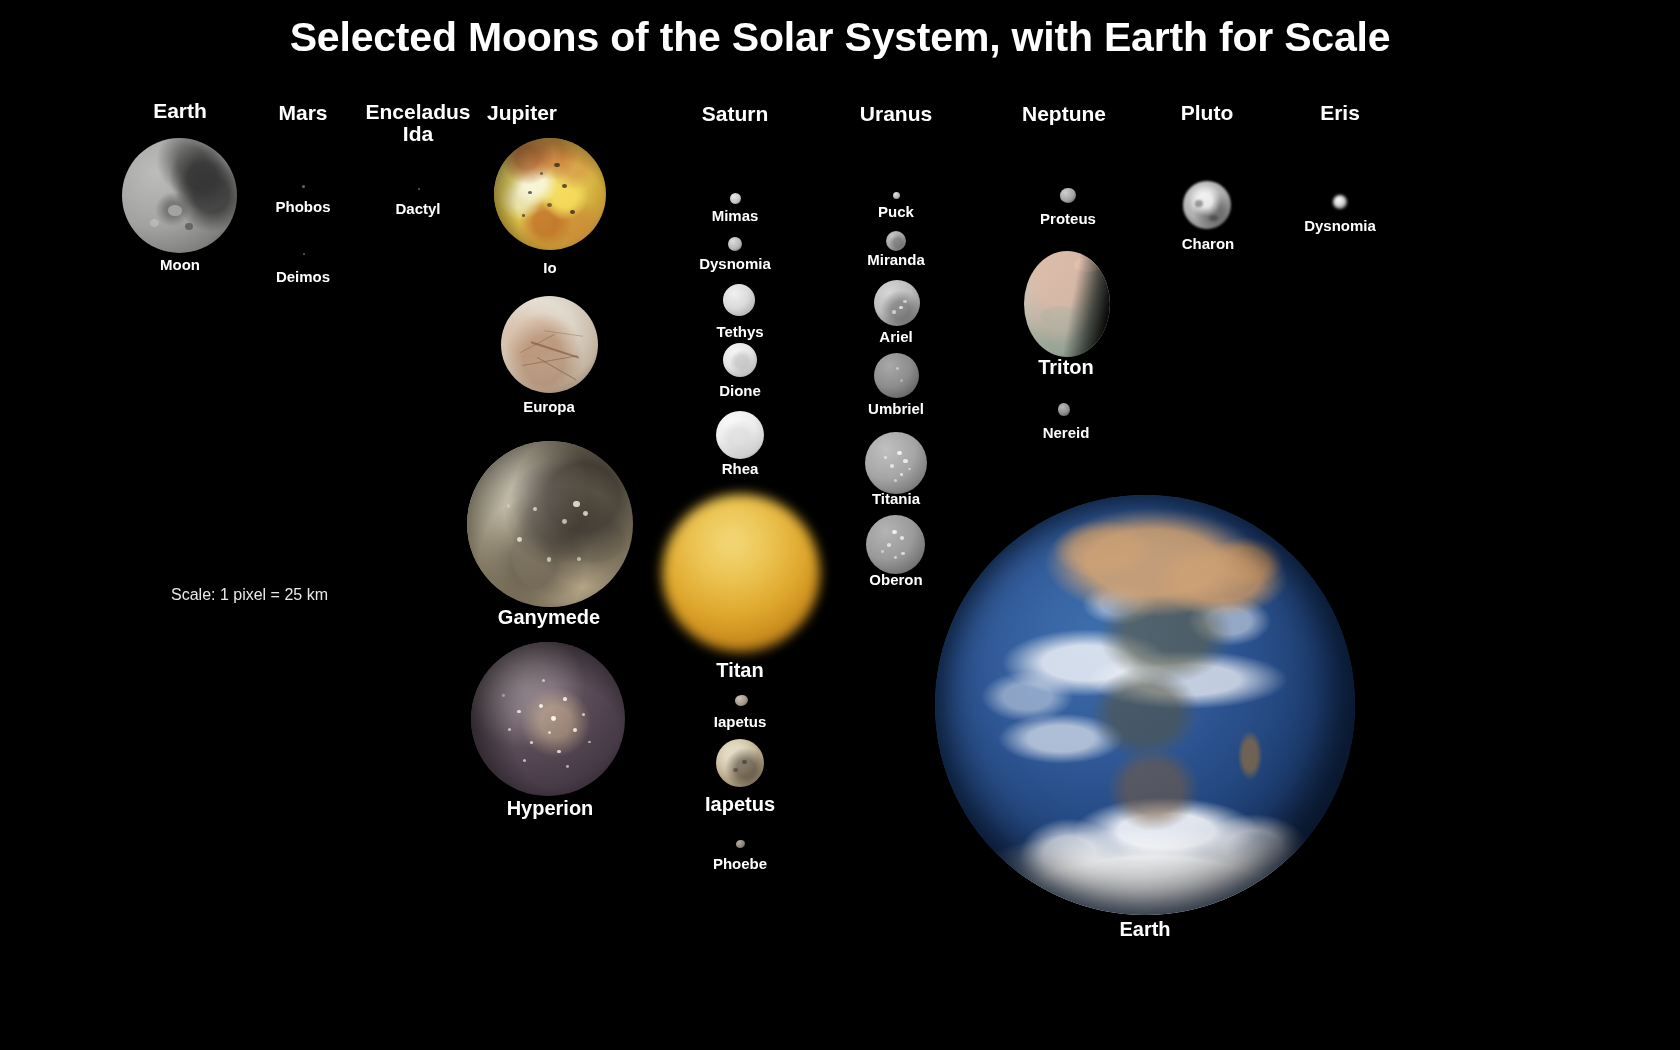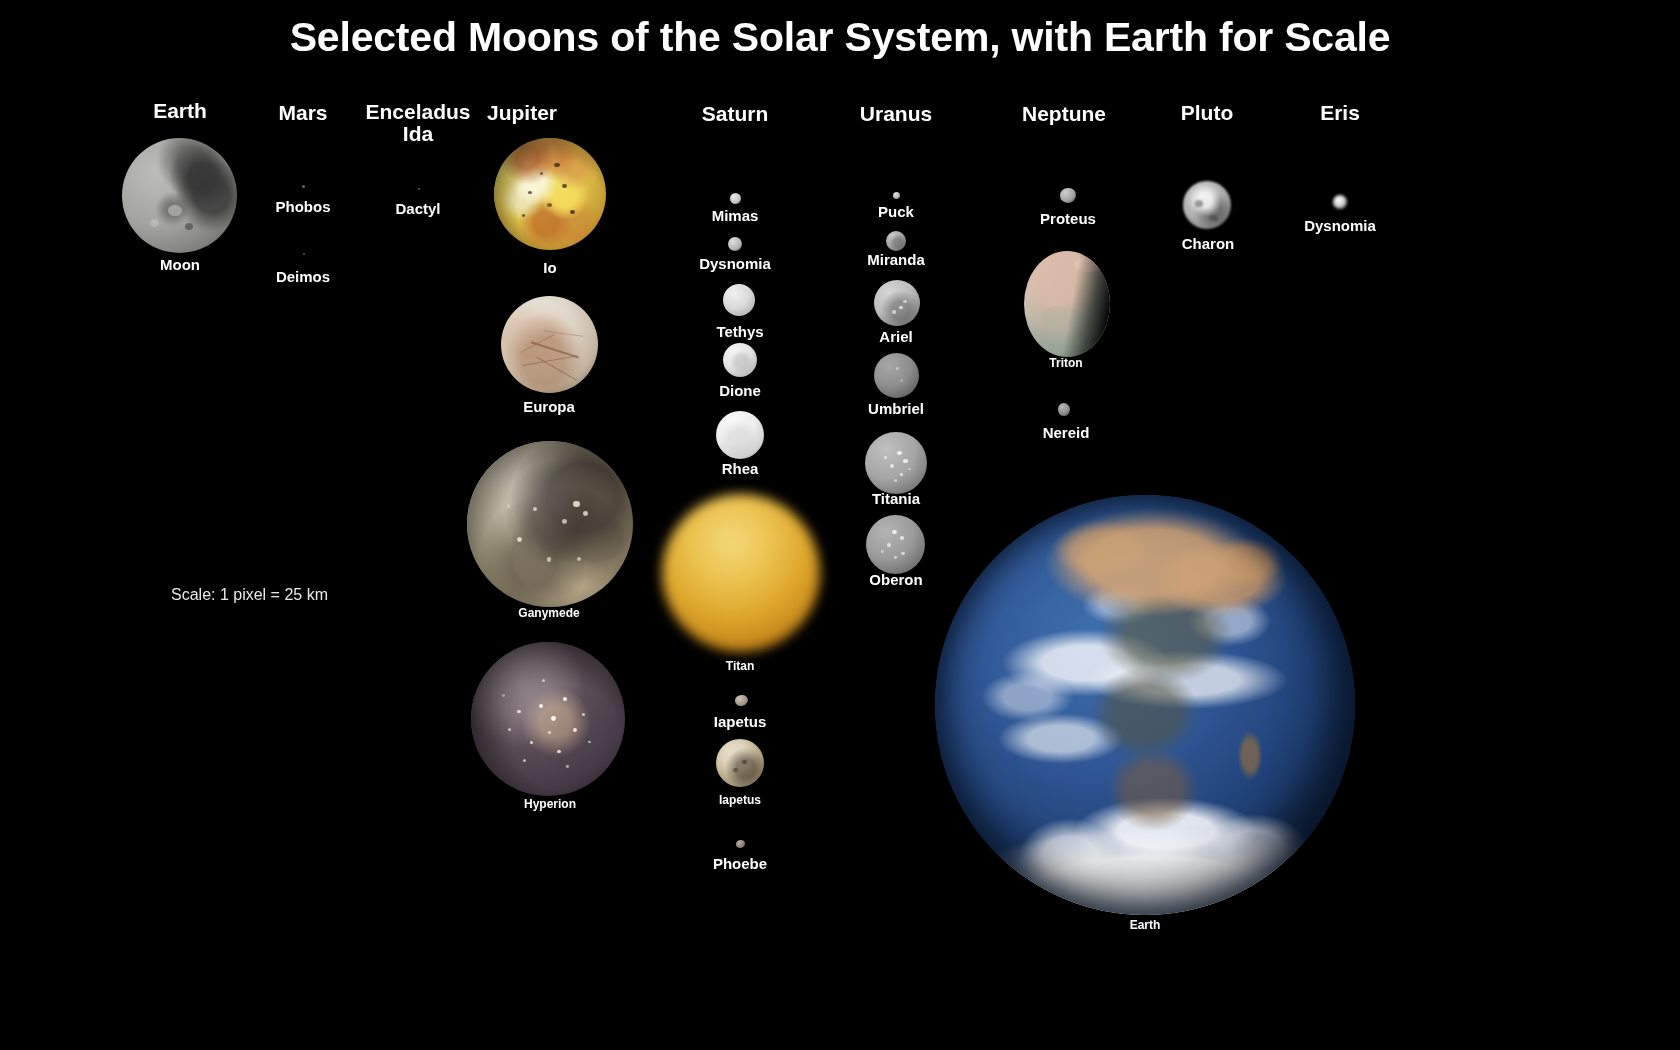--- a/index.html
+++ b/index.html
@@ -17,21 +17,21 @@
     color:#fff;text-shadow:0 0 5px #000;
   }
   .colhead{
     position:absolute;text-align:center;font-size:21px;font-weight:bold;
     line-height:22px;color:#fff;white-space:pre-line;
   }
   .lbl{
     position:absolute;text-align:center;font-size:15px;font-weight:bold;
     color:#fff;white-space:nowrap;text-shadow:0 0 4px #000;
   }
-  .lbl.big{font-size:12px;}
+  .lbl.big{font-size:20px;}
   .scale{
     position:absolute;font-size:16px;font-weight:normal;color:#e8e8e8;
     white-space:nowrap;
   }
 
   
   .body{position:absolute;border-radius:50%;overflow:hidden;}
   .body > i{position:absolute;display:block;border-radius:50%;}
 
   

